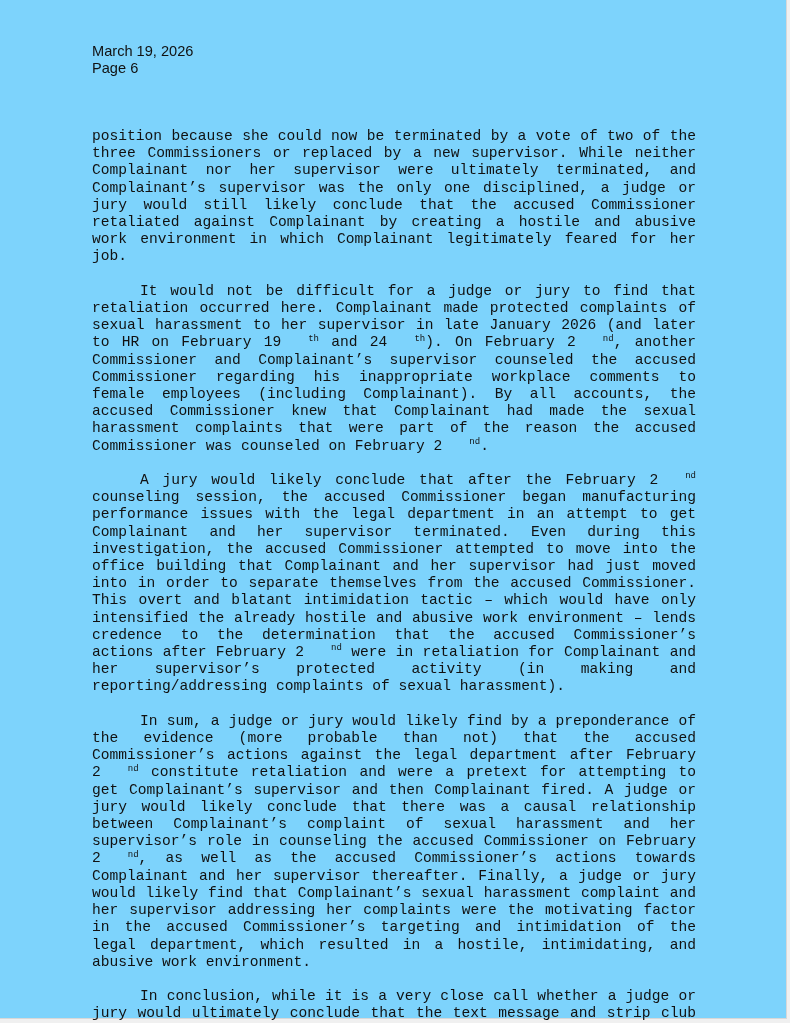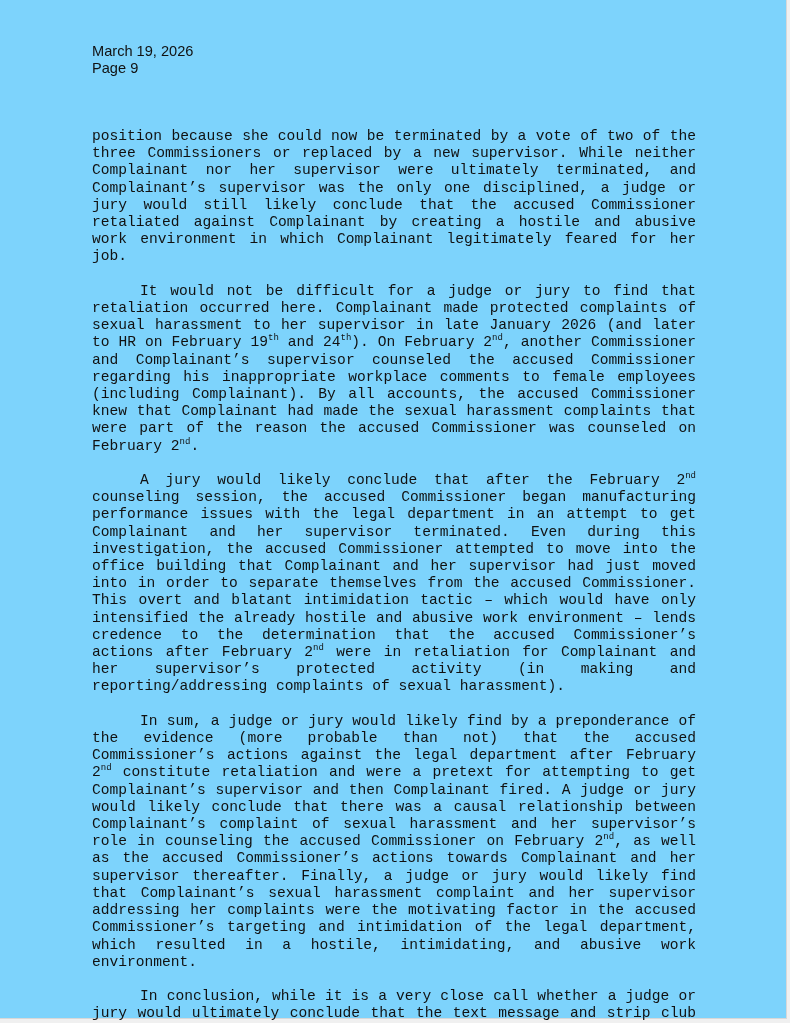--- a/index.html
+++ b/index.html
@@ -20,29 +20,29 @@
     font-size: 14.6px; line-height: 17px; color: #111;
   }
   .body {
     position: absolute; left: 92px; top: 128px; width: 604px;
     font-size: 14.6px; line-height: 17.2px; color: #111;
     text-align: justify;
     font-family: Liberation Mono, monospace;
   }
   .body p { margin: 0 0 17.2px 0; }
   .body p.indent { text-indent: 48px; }
-  sup { font-size: 9px; line-height: 0; vertical-align: super; }
+  sup { font-size: 9px; line-height: 0; vertical-align: super; margin-left: 27px; }
 </style>
 </head>
 <body>
 
 <div class="page">
   <div class="header">
     <div>March 19, 2026</div>
-    <div>Page 9</div>
+    <div>Page 6</div>
   </div>
   <div class="body" id="doc-body">
       <p>position because she could now be terminated by a vote of two of the three Commissioners or replaced by a new supervisor. While neither Complainant nor her supervisor were ultimately terminated, and Complainant’s supervisor was the only one disciplined, a judge or jury would still likely conclude that the accused Commissioner retaliated against Complainant by creating a hostile and abusive work environment in which Complainant legitimately feared for her job.</p>
       <p class="indent">It would not be difficult for a judge or jury to find that retaliation occurred here. Complainant made protected complaints of sexual harassment to her supervisor in late January 2026 (and later to HR on February 19<sup>th</sup> and 24<sup>th</sup>). On February 2<sup>nd</sup>, another Commissioner and Complainant’s supervisor counseled the accused Commissioner regarding his inappropriate workplace comments to female employees (including Complainant). By all accounts, the accused Commissioner knew that Complainant had made the sexual harassment complaints that were part of the reason the accused Commissioner was counseled on February 2<sup>nd</sup>.</p>
       <p class="indent">A jury would likely conclude that after the February 2<sup>nd</sup> counseling session, the accused Commissioner began manufacturing performance issues with the legal department in an attempt to get Complainant and her supervisor terminated. Even during this investigation, the accused Commissioner attempted to move into the office building that Complainant and her supervisor had just moved into in order to separate themselves from the accused Commissioner. This overt and blatant intimidation tactic – which would have only intensified the already hostile and abusive work environment – lends credence to the determination that the accused Commissioner’s actions after February 2<sup>nd</sup> were in retaliation for Complainant and her supervisor’s protected activity (in making and reporting/addressing complaints of sexual harassment).</p>
       <p class="indent">In sum, a judge or jury would likely find by a preponderance of the evidence (more probable than not) that the accused Commissioner’s actions against the legal department after February 2<sup>nd</sup> constitute retaliation and were a pretext for attempting to get Complainant’s supervisor and then Complainant fired. A judge or jury would likely conclude that there was a causal relationship between Complainant’s complaint of sexual harassment and her supervisor’s role in counseling the accused Commissioner on February 2<sup>nd</sup>, as well as the accused Commissioner’s actions towards Complainant and her supervisor thereafter. Finally, a judge or jury would likely find that Complainant’s sexual harassment complaint and her supervisor addressing her complaints were the motivating factor in the accused Commissioner’s targeting and intimidation of the legal department, which resulted in a hostile, intimidating, and abusive work environment.</p>
       <p class="indent">In conclusion, while it is a very close call whether a judge or jury would ultimately conclude that the text message and strip club story constitute actionable sexual harassment under Missouri law, the retaliation claim is not a close call. A judge or jury would likely find that the accused Commissioner retaliated against Complainant and her supervisor by creating an abusive, intimidating, and hostile work environment because Complainant reported the sexual harassment and her supervisor addressed it.</p>
     </div>
 </div>
 

